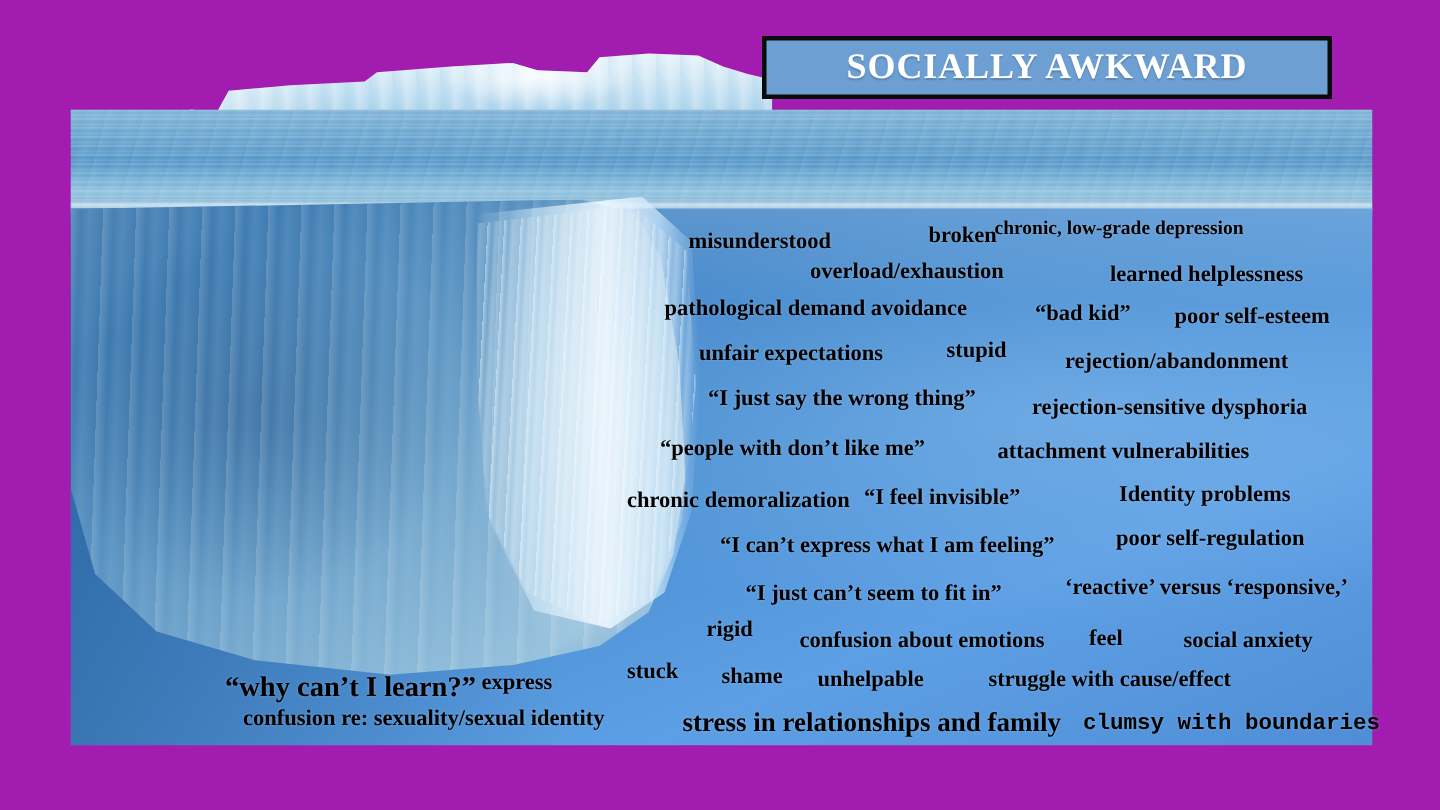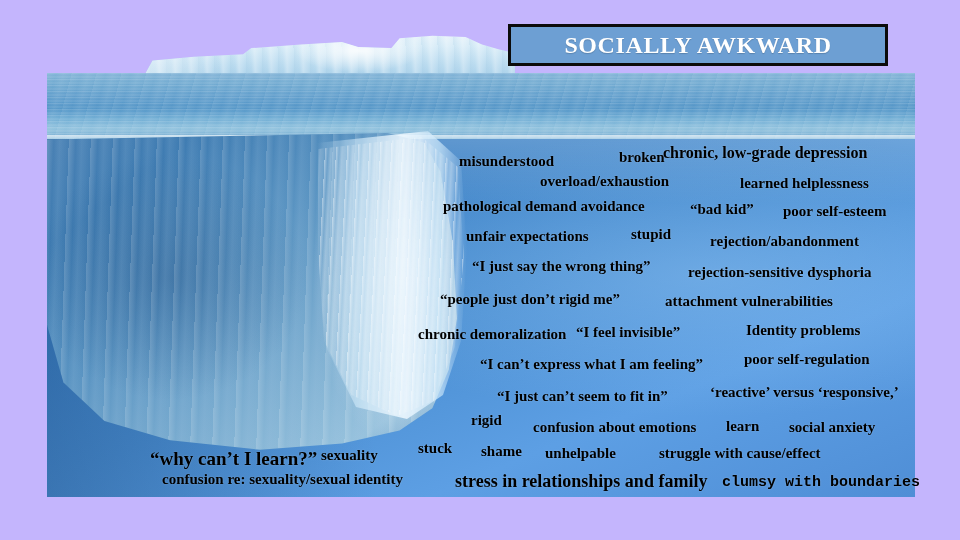--- a/index.html
+++ b/index.html
@@ -11,21 +11,21 @@
     height: 540px;
     background: #f4f2ec;
     font-family: "Liberation Serif", "DejaVu Serif", serif;
     overflow: hidden;
     position: relative;
   }
 
   #slide {
     position: absolute;
     inset: 0;
-    background: #c4b5fd;
+    background: #a21caf;
   }
 
   
   .photo {
     position: absolute;
     left: 47px;
     top: 73px;
     width: 868px;
     height: 424px;
     overflow: hidden;
@@ -268,46 +268,46 @@
     <div class="berg-streaks"></div>
   </div>
 
   <div class="title-banner">
     <span>SOCIALLY AWKWARD</span>
   </div>
 
   <div id="words-layer">
       <div class="word" style="left: 432px; top: 154px; font-size: 15px; margin-left: 27px;">misunderstood</div>
       <div class="word" style="left: 578px; top: 150px; font-size: 15px; padding-left: 41px;">broken</div>
-      <div class="word" style="left: 663px; top: 145px; font-size: 16px;">chronic, low-grade depression</div>
+      <div class="word" style="left: 663px; top: 145px; font-size: 13px;">chronic, low-grade depression</div>
       <div class="word" style="left: 540px; top: 174px; font-size: 15px;">overload/exhaustion</div>
       <div class="word" style="left: 740px; top: 176px; font-size: 15px;">learned helplessness</div>
       <div class="word" style="left: 443px; top: 199px; font-size: 15px;">pathological demand avoidance</div>
       <div class="word" style="left: 690px; top: 202px; font-size: 15px;">“bad kid”</div>
       <div class="word" style="left: 783px; top: 204px; font-size: 15px;">poor self-esteem</div>
       <div class="word" style="left: 466px; top: 229px; font-size: 15px;">unfair expectations</div>
       <div class="word" style="left: 631px; top: 227px; font-size: 15px;">stupid</div>
       <div class="word" style="left: 710px; top: 234px; font-size: 15px;">rejection/abandonment</div>
       <div class="word" style="left: 472px; top: 259px; font-size: 15px;">“I just say the wrong thing”</div>
       <div class="word" style="left: 688px; top: 265px; font-size: 15px;">rejection-sensitive dysphoria</div>
-      <div class="word" style="left: 440px; top: 292px; font-size: 15px;">“people just don’t rigid me”</div>
+      <div class="word" style="left: 440px; top: 292px; font-size: 15px;">“people with don’t like me”</div>
       <div class="word" style="left: 665px; top: 294px; font-size: 15px;">attachment vulnerabilities</div>
       <div class="word" style="left: 418px; top: 327px; font-size: 15px;">chronic demoralization</div>
       <div class="word" style="left: 576px; top: 325px; font-size: 15px;">“I feel invisible”</div>
       <div class="word" style="left: 746px; top: 323px; font-size: 15px;">Identity problems</div>
       <div class="word" style="left: 480px; top: 357px; font-size: 15px;">“I can’t express what I am feeling”</div>
       <div class="word" style="left: 744px; top: 352px; font-size: 15px;">poor self-regulation</div>
       <div class="word" style="left: 497px; top: 389px; font-size: 15px;">“I just can’t seem to fit in”</div>
       <div class="word" style="left: 710px; top: 385px; font-size: 15px;">‘reactive’ versus ‘responsive,’</div>
       <div class="word" style="left: 471px; top: 413px; font-size: 15px;">rigid</div>
       <div class="word" style="left: 533px; top: 420px; font-size: 15px;">confusion about emotions</div>
-      <div class="word" style="left: 726px; top: 419px; font-size: 15px;">learn</div>
+      <div class="word" style="left: 726px; top: 419px; font-size: 15px;">feel</div>
       <div class="word" style="left: 789px; top: 420px; font-size: 15px;">social anxiety</div>
       <div class="word" style="left: 150px; top: 449px; font-size: 19px;">“why can’t I learn?”</div>
-      <div class="word" style="left: 321px; top: 448px; font-size: 15px;">sexuality</div>
+      <div class="word" style="left: 321px; top: 448px; font-size: 15px;">express</div>
       <div class="word" style="left: 418px; top: 441px; font-size: 15px;">stuck</div>
       <div class="word" style="left: 481px; top: 444px; font-size: 15px;">shame</div>
       <div class="word" style="left: 545px; top: 446px; font-size: 15px;">unhelpable</div>
       <div class="word" style="left: 659px; top: 446px; font-size: 15px;">struggle with cause/effect</div>
       <div class="word" style="left: 162px; top: 472px; font-size: 15px;">confusion re: sexuality/sexual identity</div>
       <div class="word" style="left: 455px; top: 472px; font-size: 18px;">stress in relationships and family</div>
       <div class="word" style="left: 722px; top: 475px; font-size: 15px; font-family: Liberation Mono, monospace;">clumsy with boundaries</div>
     </div>
 
 </div>

